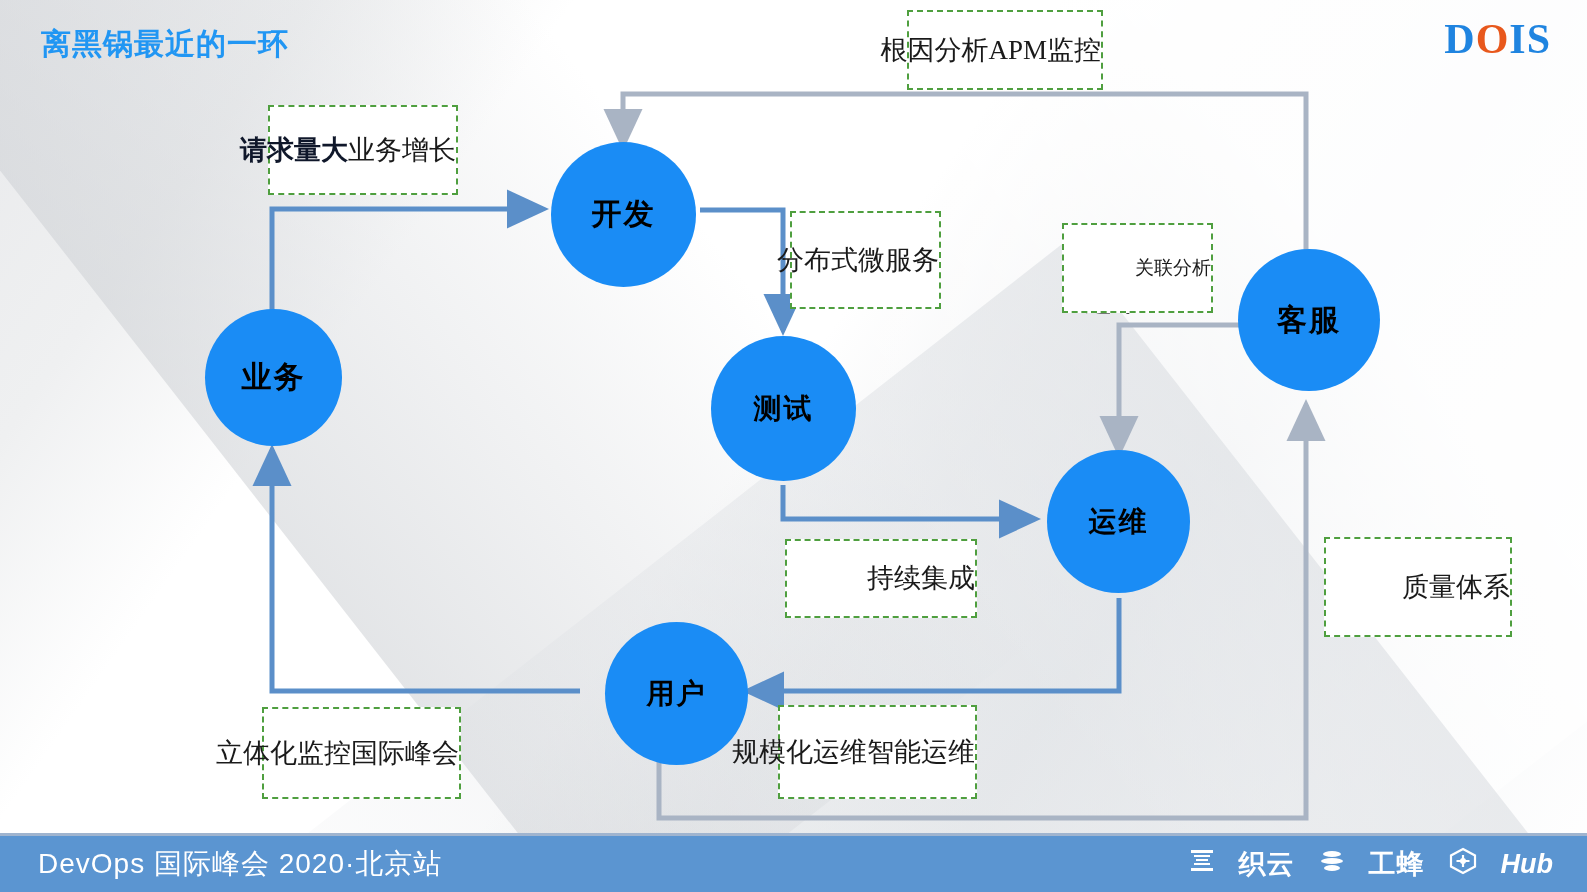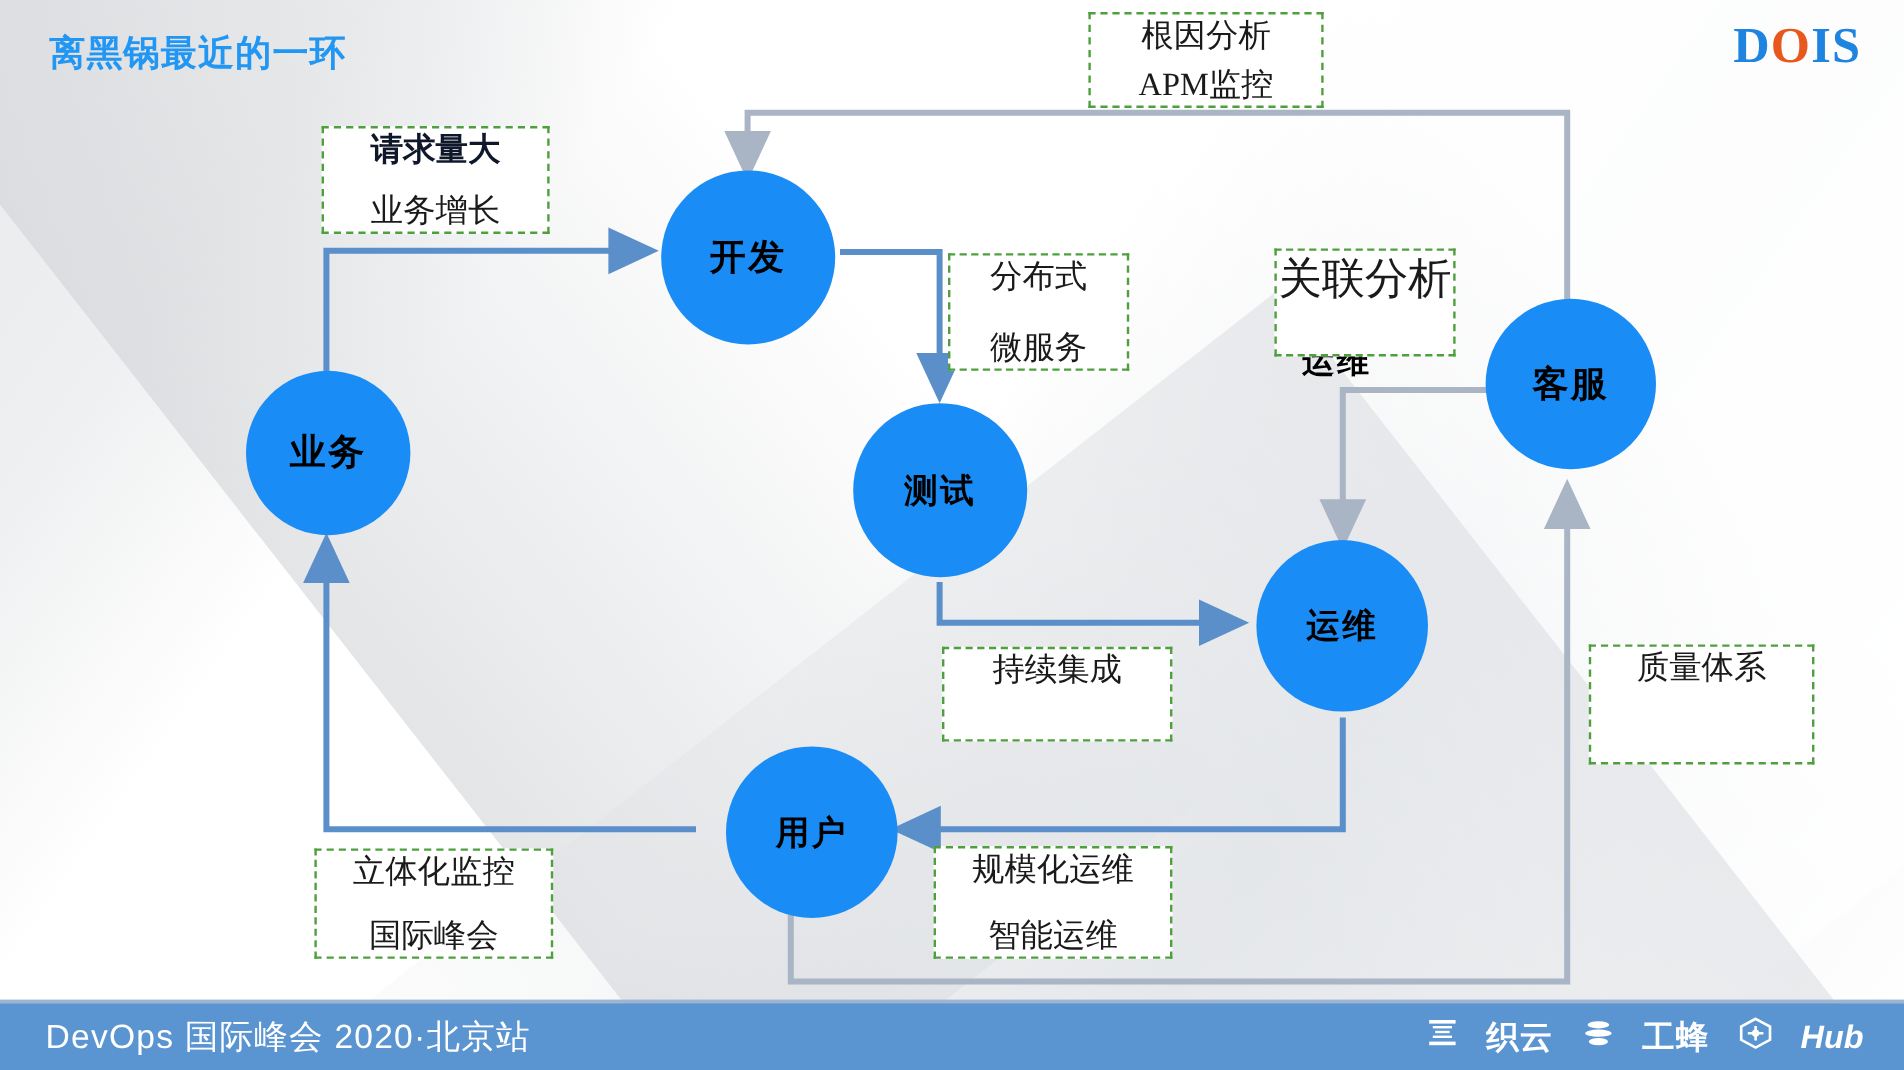--- a/index.html
+++ b/index.html
@@ -52,21 +52,21 @@
   }
   .node span{display:block;}
 
   
   .note{
     position:absolute;box-sizing:border-box;
     border:2px dashed #4f9f3f;
     background:#ffffff;
     color:#1a1a1a;
     font-family:"Liberation Serif","DejaVu Serif",serif;
-    display:flex;flex-direction:column;align-items:center;justify-content:space-between;
+    display:flex;flex-direction:row;align-items:center;justify-content:flex-end;
     line-height:1.28;
     text-align:center;
   }
   .note .l{display:block;white-space:nowrap;}
   .note .hot{color:#0f172a;font-weight:bold;font-family:"Liberation Sans","DejaVu Sans",sans-serif;}
 
   
   #wires{position:absolute;left:0;top:0;width:1587px;height:892px;pointer-events:none;}
 
   
@@ -185,21 +185,21 @@
   <div class="note" style="left:907px;top:10px;width:196px;height:80px;font-size:27px;">
     <span class="l">根因分析</span>
     <span class="l">APM监控</span>
   </div>
 
   <div class="note" style="left:790px;top:211px;width:151px;height:98px;font-size:27px;">
     <span class="l">分布式</span>
     <span class="l">微服务</span>
   </div>
 
-  <div class="note" style="left:1062px;top:207px;width:151px;height:90px;font-size:36px;">
+  <div class="note" style="left:1062px;top:223px;width:151px;height:90px;font-size:19px;">
     <span class="l">关联分析</span>
   </div>
 
   <div class="note" style="left:785px;top:539px;width:192px;height:79px;font-size:27px;">
     <span class="l">持续集成</span>
   </div>
 
   <div class="note" style="left:1324px;top:537px;width:188px;height:100px;font-size:27px;">
     <span class="l">质量体系</span>
   </div>

